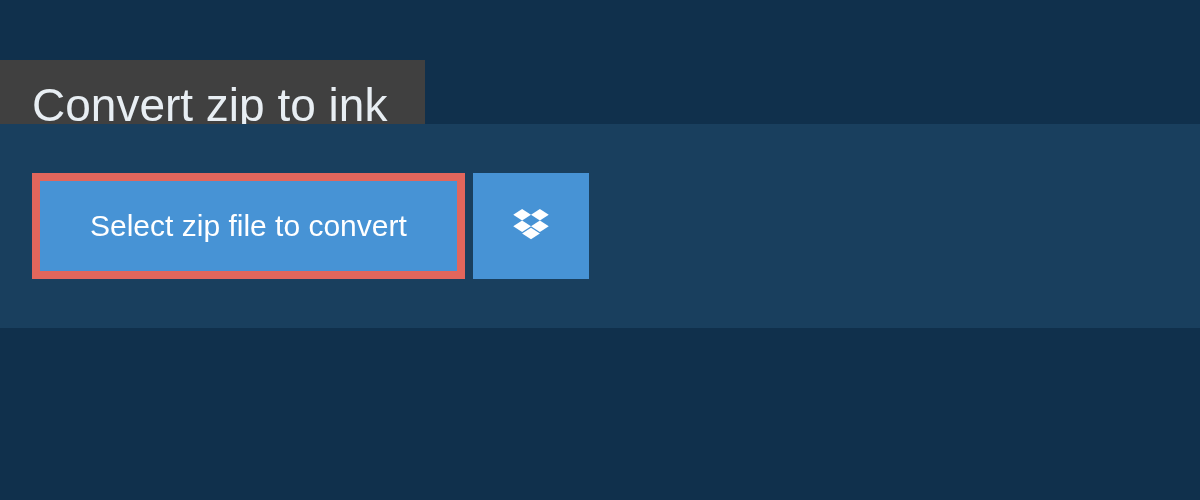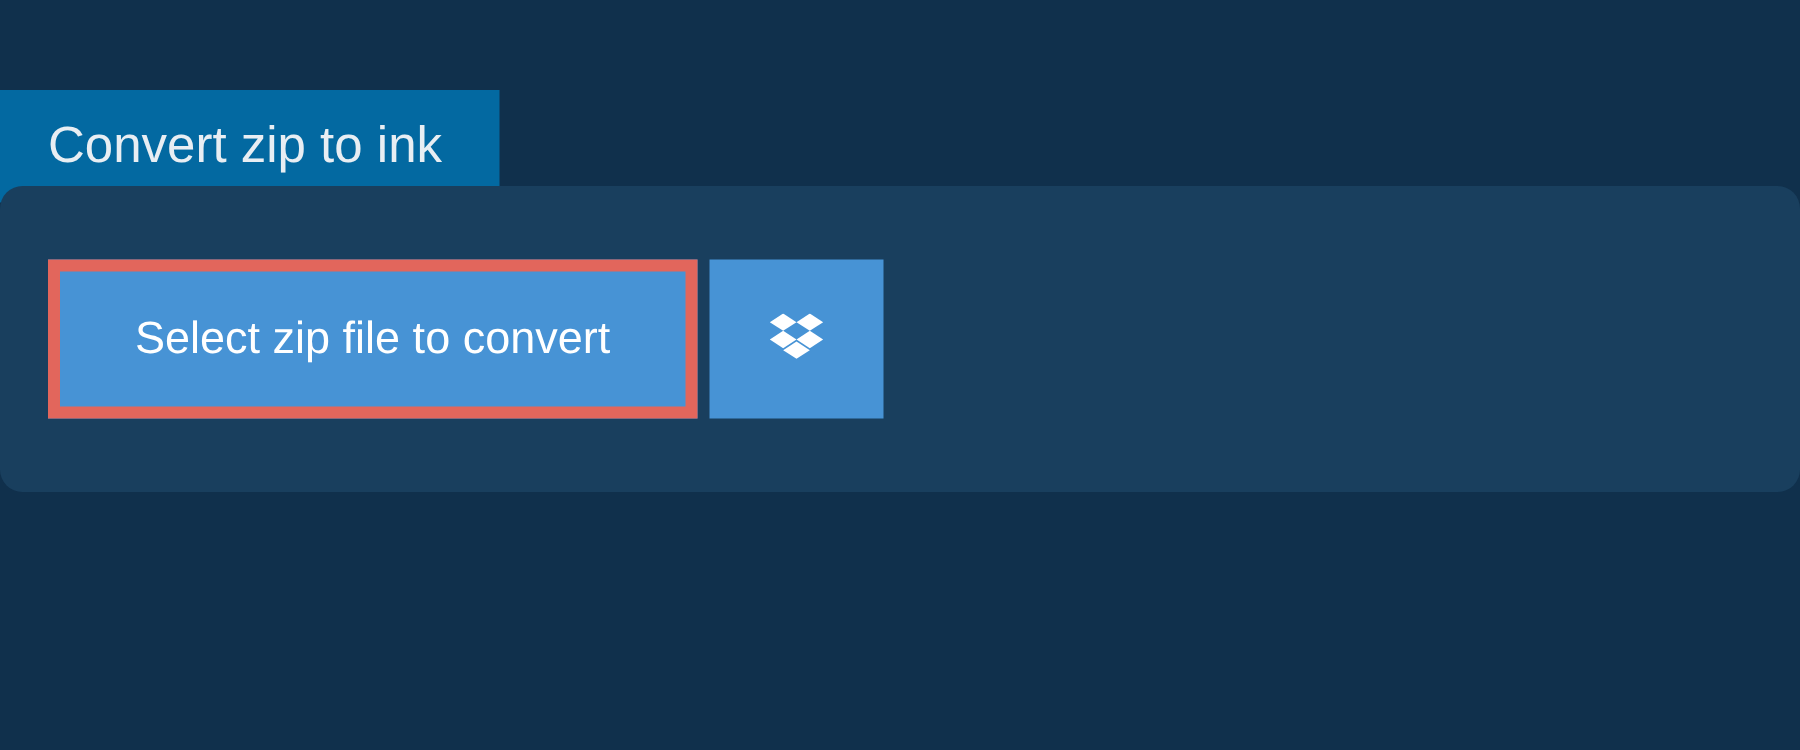--- a/index.html
+++ b/index.html
@@ -12,37 +12,36 @@
       height: 500px;
       background: #10304c;
       font-family: -apple-system, BlinkMacSystemFont, "Segoe UI", Helvetica, Arial, sans-serif;
       position: relative;
       overflow: hidden;
     }
     .header-tab {
       position: absolute;
       top: 60px;
       left: 0;
-      background: #0369a1;
+      background: #404040;
       padding: 18px 38px 18px 32px;
       color: #e8eef3;
-      font-size: 34px;
+      font-size: 46px;
       font-weight: 300;
     }
     .panel {
       position: absolute;
       top: 124px;
       left: 0;
       right: 0;
       height: 204px;
       background: #193f5e;
       display: flex;
       align-items: center;
       padding-left: 32px;
-      border-radius: 15px;
     }
     .button-group {
       display: flex;
       align-items: stretch;
     }
     .select-file-btn {
       border: 8px solid #e2665c;
       background: #4793d5;
       color: #ffffff;
       font-size: 30px;

